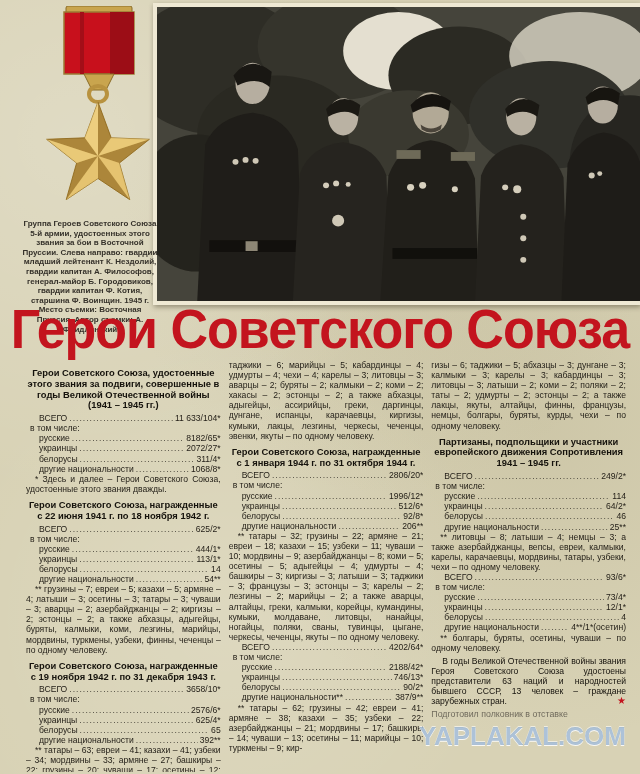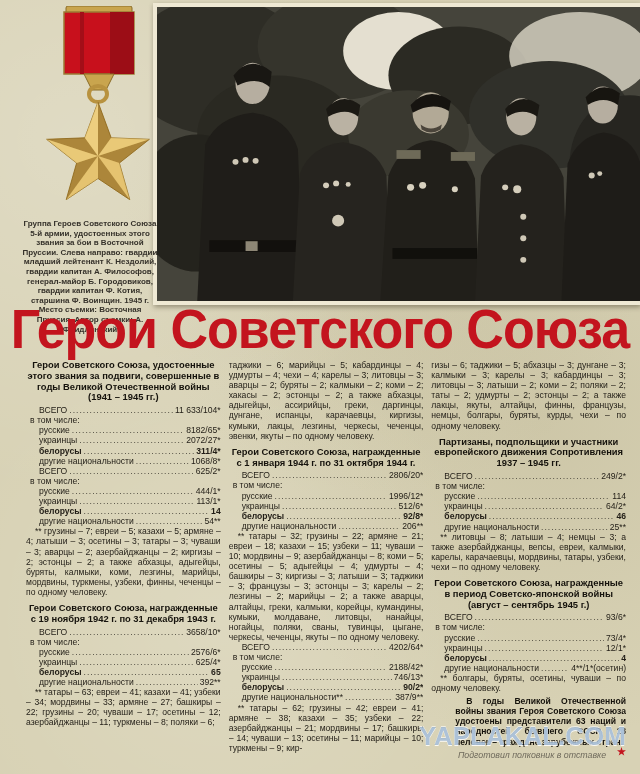--- a/index.html
+++ b/index.html
@@ -37,33 +37,33 @@
     display:flex;gap:8px;overflow:hidden;
   }
   .col{
     width:195px;overflow:hidden;font-size:8.6px;line-height:10.1px;
     text-align:justify;color:#211d16;
   }
   .sec-heading{
     font-weight:700;text-align:center;font-size:9.4px;line-height:10.8px;
     margin:6px 0 2px;color:#15120c;
   }
-  .sec-heading.first{margin-top:0;}
+  .sec-heading.first{margin-top:8px;}
   .row{display:flex;align-items:flex-start;padding-left:13px;}
   .row .lbl{white-space:nowrap;}
   .row .dots{flex:1;overflow:hidden;white-space:nowrap;color:#4a463b;letter-spacing:1px;margin:0 2px;}
   .row .dots::after{content:"..................................................................................";}
   .row .val{white-space:nowrap;}
-  .bold{font-weight:700;}
+  .bold{font-weight:400;}
   .incl{padding-left:4px;text-align:left;}
   .fn{text-indent:9px;}
   .cont{}
-  .final-para{font-weight:700;text-indent:11px;margin-top:3px;color:#15120c;margin-left:24px;}
+  .final-para{font-weight:400;text-indent:11px;margin-top:3px;color:#15120c;}
   .red-star{color:var(--title-red,#c3141e);float:right;font-size:10px;}
-  .credits{text-align:right;margin-top:3px;position:relative;z-index:2;font-style:italic;}
+  .credits{text-align:left;margin-top:3px;position:relative;z-index:2;}
   .credit-1{color:#6f6a5c;font-size:8.8px;line-height:10px;}
   .credit-2{font-weight:700;font-size:10.3px;line-height:12px;color:#15120c;}
   .watermark{
     position:absolute;right:14px;bottom:22px;z-index:1;
     font-size:26px;font-weight:700;letter-spacing:0px;
     color:rgba(125,158,194,.62);
     text-shadow:0 1px 0 rgba(255,255,255,.85), 0 -1px 0 rgba(255,255,255,.6);
     white-space:nowrap;
   }
 </style>
@@ -177,20 +177,22 @@
       <div class="row">
         <span class="lbl bold">белорусы</span>
         <span class="dots"></span>
         <span class="val bold">311/4*</span>
       </div>
       <div class="row">
         <span class="lbl">другие национальности</span>
         <span class="dots"></span>
         <span class="val">1068/8*</span>
       </div>
+      <div class="fn">* Здесь и далее – Герои Советского Союза, удостоенные этого звания дважды.</div>
+      <div class="sec-heading">Герои Советского Союза, награжденные с 22 июня 1941 г. по 18 ноября 1942 г.</div>
       <div class="row">
         <span class="lbl">ВСЕГО</span>
         <span class="dots"></span>
         <span class="val">625/2*</span>
       </div>
       <div class="incl">в том числе:</div>
       <div class="row">
         <span class="lbl">русские</span>
         <span class="dots"></span>
         <span class="val">444/1*</span>
@@ -293,21 +295,21 @@
       </div>
       <div class="row">
         <span class="lbl">другие национальности**</span>
         <span class="dots"></span>
         <span class="val">387/9**</span>
       </div>
       <div class="fn">** татары – 62; грузины – 42; евреи – 41; армяне – 38; казахи – 35; узбеки – 22; азербайджанцы – 21; мордвины – 17; башкиры – 14; чуваши – 13; осетины – 11; марийцы – 10; туркмены – 9; кир-</div>
     </div>
   <div class="col">
       <div class="cont">гизы – 6; таджики – 5; абхазцы – 3; дунгане – 3; калмыки – 3; карелы – 3; кабардинцы – 3; литовцы – 3; латыши – 2; коми – 2; поляки – 2; таты – 2; удмурты – 2; эстонцы – 2; а также лакцы, якуты, алтайцы, финны, французы, немцы, болгары, буряты, курды, чехи – по одному человеку.</div>
-      <div class="sec-heading">Партизаны, подпольщики и участники европейского движения Сопротивления 1937 – 1945 гг.</div>
+      <div class="sec-heading">Партизаны, подпольщики и участники европейского движения Сопротивления 1941 – 1945 гг.</div>
       <div class="row">
         <span class="lbl">ВСЕГО</span>
         <span class="dots"></span>
         <span class="val">249/2*</span>
       </div>
       <div class="incl">в том числе:</div>
       <div class="row">
         <span class="lbl">русские</span>
         <span class="dots"></span>
         <span class="val">114</span>
@@ -321,21 +323,20 @@
         <span class="lbl bold">белорусы</span>
         <span class="dots"></span>
         <span class="val bold">46</span>
       </div>
       <div class="row">
         <span class="lbl">другие национальности</span>
         <span class="dots"></span>
         <span class="val">25**</span>
       </div>
       <div class="fn">** литовцы – 8; латыши – 4; немцы – 3; а также азербайджанцы, вепсы, евреи, калмыки, карелы, карачаевцы, мордвины, татары, узбеки, чехи – по одному человеку.</div>
-      <div class="sec-heading">Герои Советского Союза, награжденные в период Советско-японской войны (август – сентябрь 1945 г.)</div>
       <div class="row">
         <span class="lbl">ВСЕГО</span>
         <span class="dots"></span>
         <span class="val">93/6*</span>
       </div>
       <div class="incl">в том числе:</div>
       <div class="row">
         <span class="lbl">русские</span>
         <span class="dots"></span>
         <span class="val">73/4*</span>

